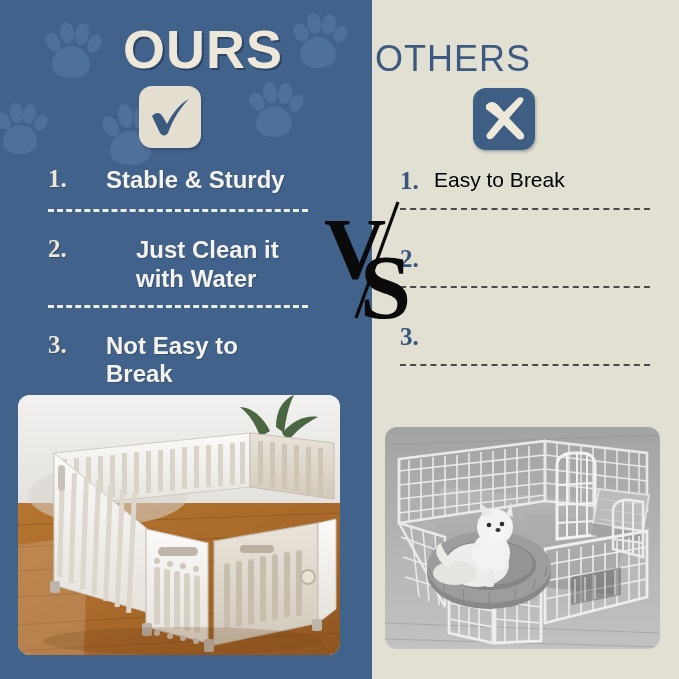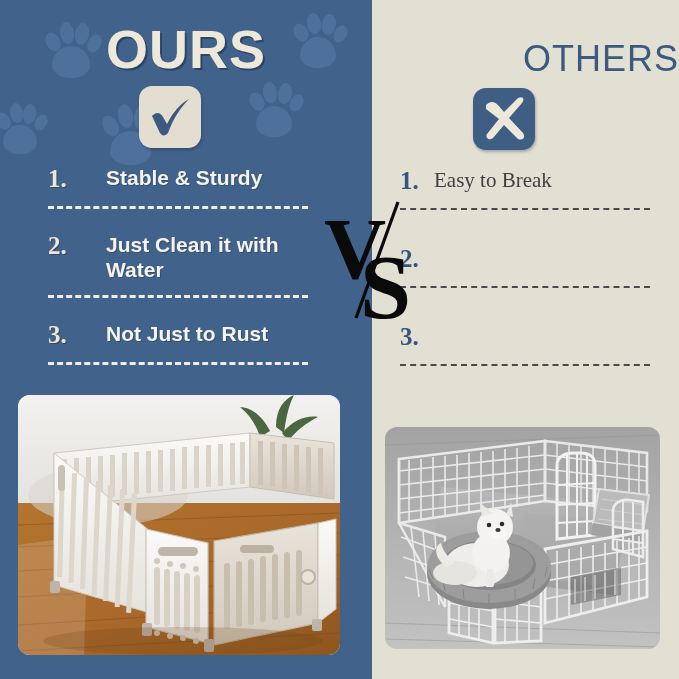--- a/index.html
+++ b/index.html
@@ -61,26 +61,27 @@
     position: absolute;
     left: 0; top: 18px;
     width: 372px;
     text-align: center;
     font-size: 54px;
     font-weight: bold;
     letter-spacing: 1px;
     color: #EDE8DA;
     text-shadow: 2px 2px 0 rgba(20,35,55,0.45);
     font-family: "Liberation Sans", sans-serif;
+    padding-left: 17px;
   }
   .title-others {
     position: absolute;
     left: 375px; top: 38px;
     width: 304px;
-    text-align: right;
+    text-align: left;
     font-size: 36px;
     font-weight: normal;
     letter-spacing: 1px;
     color: #3C5A80;
     font-family: "Liberation Sans", sans-serif;
   }
 
   
   .badge {
     position: absolute;
@@ -123,35 +124,34 @@
   }
 
   
   .list-left .num {
     font-size: 25px;
     color: #EDE7D8;
     text-shadow: 1px 1px 0 rgba(20,35,55,0.40);
     width: 58px;
   }
   .list-left .txt {
-    font-size: 21px;
+    font-size: 24px;
     font-weight: bold;
     color: #F5F3EC;
     text-shadow: 1px 1px 0 rgba(20,35,55,0.30);
   }
   
   .list-right .num {
     font-size: 25px;
     color: #36557C;
     width: 34px;
   }
   .list-right .txt {
     font-size: 21px;
-    color: #404040;
-    font-family: Liberation Serif, serif;
+    color: #000000;
   }
 
   .dash-left, .dash-right {
     height: 0;
     border-top: 3px dashed #EFEDE4;
     margin-top: 10px;
   }
   .dash-right {
     border-top: 2px dashed #4A4A48;
   }
@@ -258,29 +258,29 @@
       <div class="row">
         <span class="num">1.</span>
         <span class="txt">Stable &amp; Sturdy</span>
       </div>
       <div class="dash-left" style="margin-top:15px;"></div>
     </div>
 
     <div class="row-block" style="margin-top:24px;">
       <div class="row">
         <span class="num">2.</span>
-        <span class="txt" style="max-width:200px; display:inline-block;">Just Clean it with Water</span>
+        <span class="txt" style="max-width:200px; display:inline-block;margin-left:30px;">Just Clean it with Water</span>
       </div>
       <div class="dash-left" style="margin-top:12px;"></div>
     </div>
 
     <div class="row-block" style="margin-top:24px;">
       <div class="row">
         <span class="num">3.</span>
-        <span class="txt">Not Just to Rust</span>
+        <span class="txt">Not Easy to Break</span>
       </div>
       <div class="dash-left" style="margin-top:15px;"></div>
     </div>
 
   </div>
 
   <div class="list list-right">
 
     <div class="row-block">
       <div class="row">

